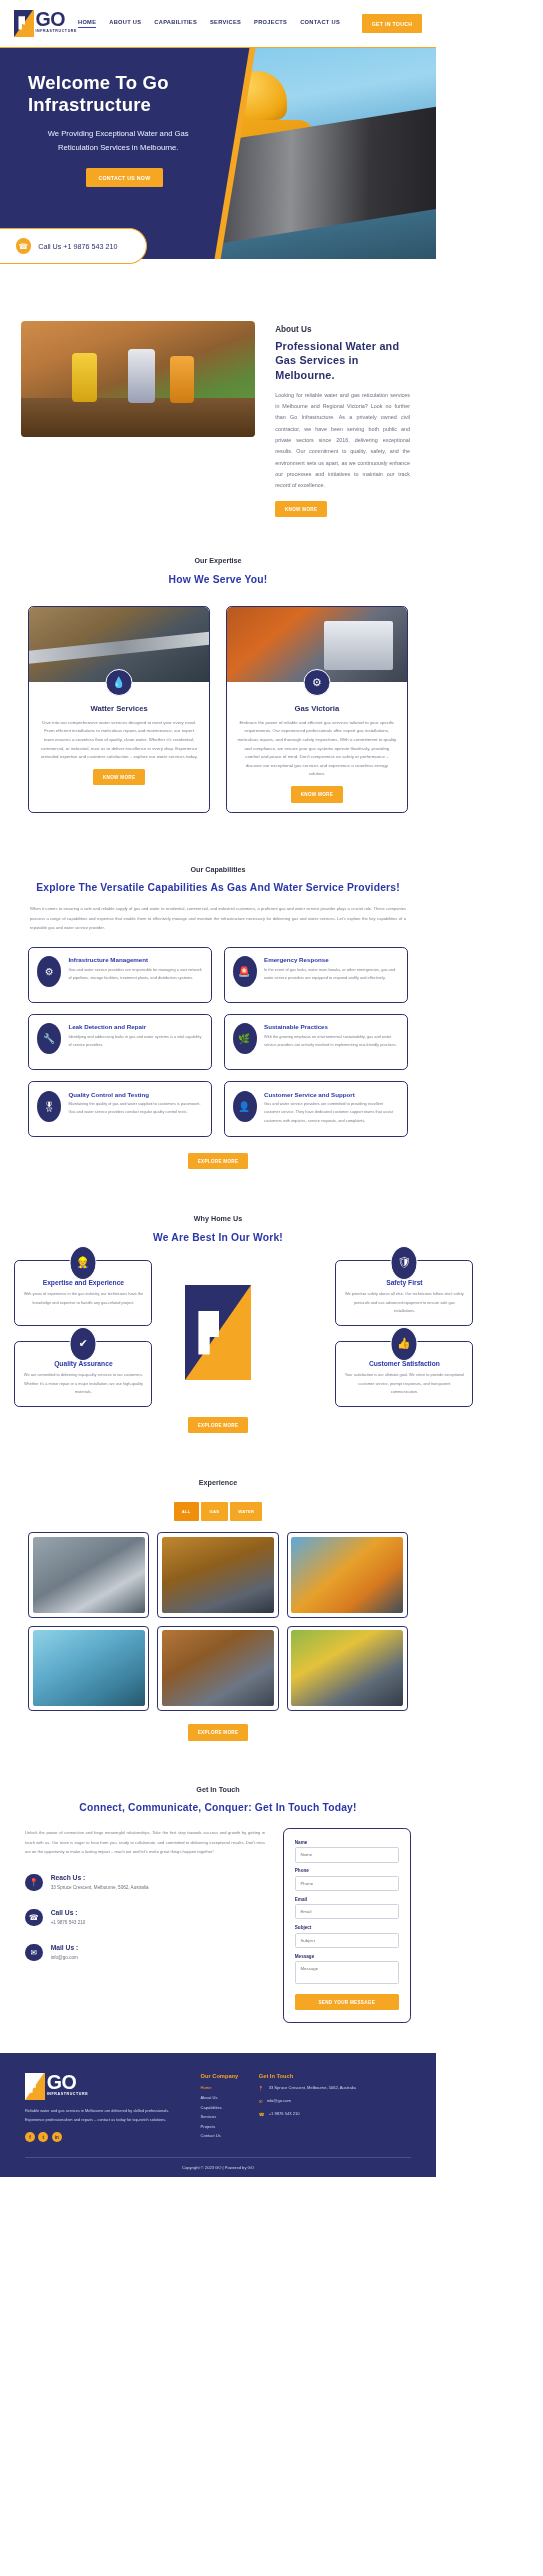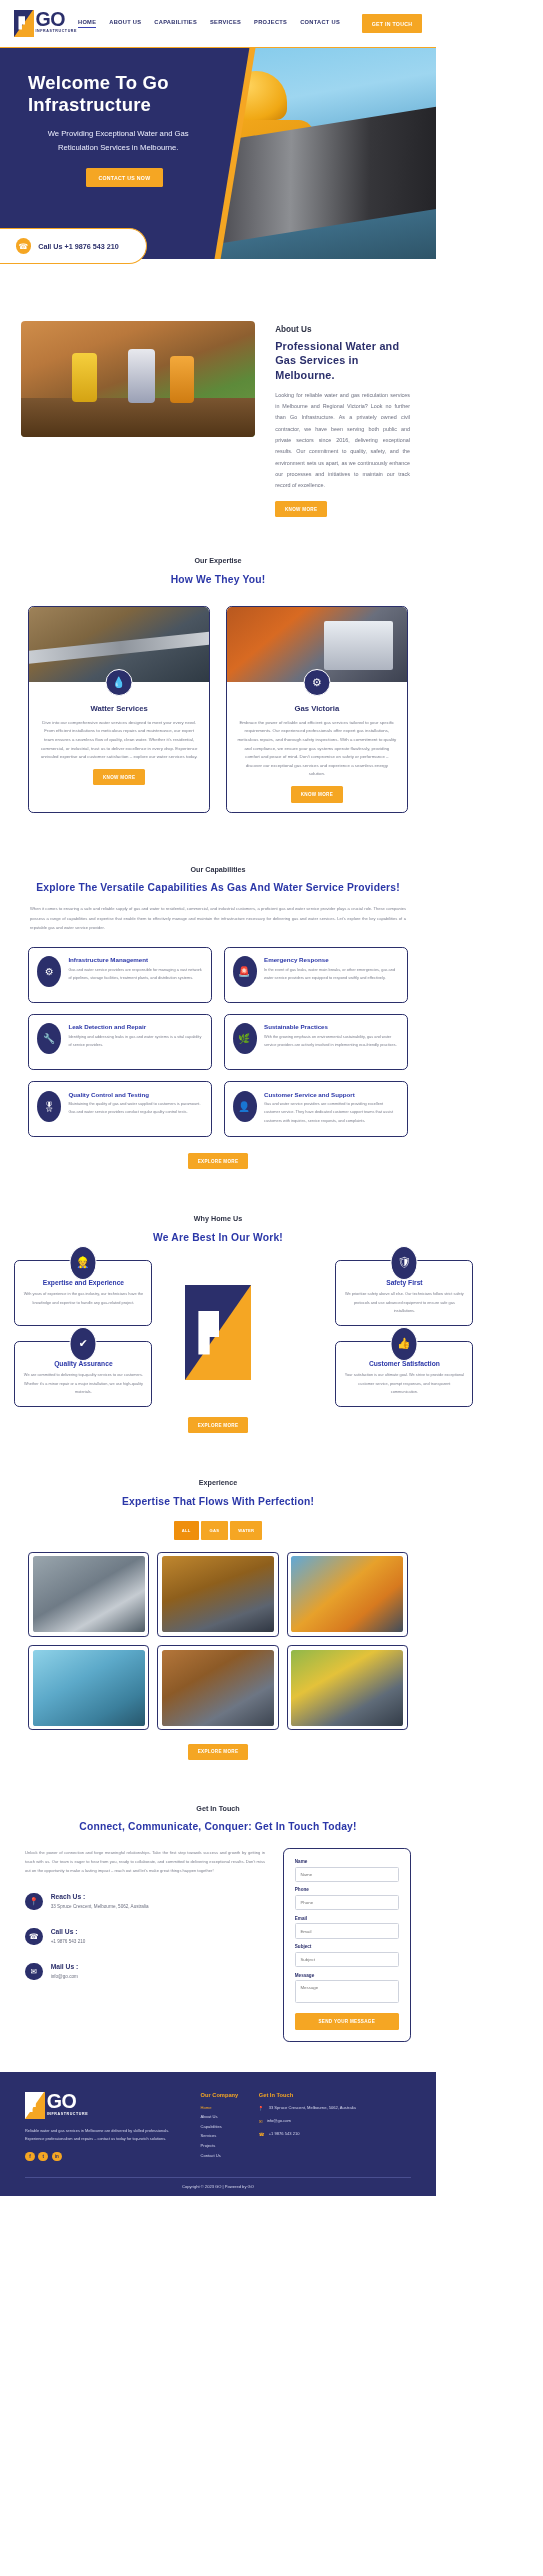--- a/index.html
+++ b/index.html
@@ -90,21 +90,21 @@
   .callbar-out { position:relative; height:36px; background:#fff; }
   .callbar {
     position:absolute; left:0; top:-31px; width:147px; height:36px; background:#fff;
     border:1.5px solid #f5a623; border-left:none; border-radius:0 21.6px 21.6px 0;
     display:flex; align-items:center; padding-left:15.5px; gap:7.2px; z-index:5;
   }
   .call-ic {
     width:15.5px; height:15.5px; border-radius:50%; background:#f5a623; color:#fff;
     display:flex; align-items:center; justify-content:center; font-size:7.7px;
   }
-  .call-txt { font-size:7.2px; font-weight:bold; color:#2b2f6b; }
+  .call-txt { font-size:7.2px; font-weight:normal; color:#2b2f6b; }
 
   
   .about { display:flex; gap:20.6px; padding:26px 26px 0 20.6px; }
   .about-img {
     width:234px; height:116px; border-radius:4.1px; flex-shrink:0;
     background:linear-gradient(160deg,#cf8d4a 0%,#b9783c 25%,#8d5f30 48%,#5d8a3a 70%,#6e9b45 100%);
     position:relative; overflow:hidden;
   }
   .about-img .w1 { position:absolute; left:22%; top:28%; width:25px; height:49px;
     background:linear-gradient(#f5cf3d,#d4a313); border-radius:4.1px; }
@@ -353,21 +353,21 @@
       <div class="about-p">Looking for reliable water and gas reticulation services in Melbourne and Regional Victoria? Look no further than Go Infrastructure. As a privately owned civil contractor, we have been serving both public and private sectors since 2016, delivering exceptional results. Our commitment to quality, safety, and the environment sets us apart, as we continuously enhance our processes and initiatives to maintain our track record of excellence.</div>
       <div class="about-btn-wrap">
         <button class="btn-amber">KNOW MORE</button>
       </div>
     </div>
   </div>
 
   <div class="services">
     <div class="sec-head">
       <div class="sec-eyebrow">Our Expertise</div>
-      <div class="sec-title">How We They You!</div>
+      <div class="sec-title">How We Serve You!</div>
     </div>
     <div class="svc-grid">
       <div class="svc-card">
         <div class="svc-img water"></div>
         <div class="svc-ic">💧</div>
         <div class="svc-title">Watter Services</div>
         <div class="svc-desc">Dive into our comprehensive water services designed to meet your every need. From efficient installations to meticulous repairs and maintenance, our expert team ensures a seamless flow of quality, clean water. Whether it's residential, commercial, or industrial, trust us to deliver excellence in every drop. Experience unrivaled expertise and customer satisfaction – explore our water services today.</div>
         <div class="svc-btn-wrap">
           <button class="btn-amber">KNOW MORE</button>
         </div>
@@ -474,21 +474,20 @@
       </div>
       <div class="why-btn-wrap">
         <button class="btn-amber">EXPLORE MORE</button>
       </div>
     </div>
   </div>
 
   <div class="portfolio">
     <div class="sec-head">
       <div class="sec-eyebrow">Experience</div>
-      <div class="sec-title">Expertise That Flows With Perfection!</div>
     </div>
     <div class="pf-filters">
       <button class="pf-filter active">ALL</button>
       <button class="pf-filter">GAS</button>
       <button class="pf-filter">WATER</button>
     </div>
     <div class="pf-grid">
       <div class="pf-item">
           <div class="pf-ph pf1"></div>
         </div>

